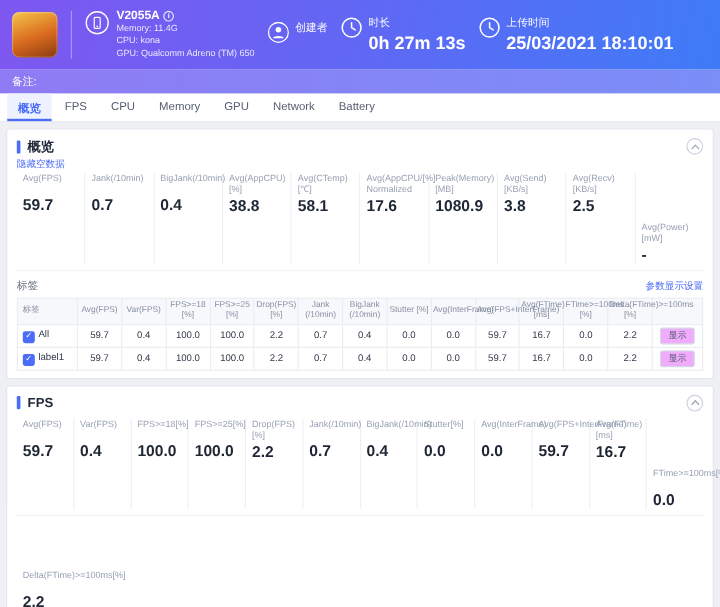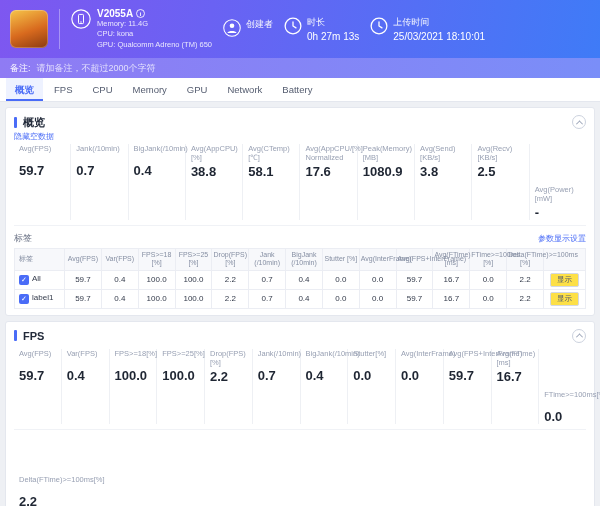--- a/index.html
+++ b/index.html
@@ -24,21 +24,21 @@
   .h-line { font-size: 7.5px; opacity: .85; line-height: 1.35; white-space: nowrap; }
   .v-divider { width: 1px; height: 40px; background: rgba(255,255,255,.35); }
   .device { display: flex; gap: 6px; align-items: flex-start; }
   .device-model { font-size: 10px; font-weight: bold; display: flex; align-items: center; gap: 3px; }
   .info-badge {
     width: 9px; height: 9px; border-radius: 50%; border: 1px solid rgba(255,255,255,.85);
     font-size: 6px; display: inline-flex; align-items: center; justify-content: center; cursor: pointer;
   }
   .h-item { display: flex; gap: 5px; align-items: flex-start; }
   .h-label { font-size: 9px; opacity: .95; margin-bottom: 2px; }
-  .h-value { font-size: 10px; font-weight: normal; white-space: nowrap; }
+  .h-value { font-size: 15px; font-weight: bold; white-space: nowrap; }
   .h-icon { flex: 0 0 auto; margin-top: 1px; }
   
   .remark-bar {
     height: 20px; display: flex; align-items: center; gap: 6px; padding: 0 10px;
     background: linear-gradient(90deg, #8f7bf4, #7a8ef8);
     color: #fff; font-size: 9px;
   }
   .remark-input { color: rgba(255,255,255,.75); cursor: text; }
   
   .tab-bar {
@@ -88,21 +88,21 @@
     font-size: 8px; color: #333a4a;
   }
   th.name-col, td.name-cell { width: 50px; text-align: left; padding-left: 4px; }
   th.action-col { width: 42px; }
   .checkbox {
     width: 10px; height: 10px; background: #4a6cf7; border-radius: 2px; color: #fff;
     font-size: 7px; line-height: 10px; display: inline-block; text-align: center;
     margin-right: 3px; vertical-align: -1px; cursor: pointer;
   }
   .show-btn {
-    border: 1px solid #d3d8e4; border-radius: 2px; background: #fde047; color: #555d70;
+    border: 1px solid #d3d8e4; border-radius: 2px; background: #f0abfc; color: #555d70;
     font-size: 7.5px; padding: 1px 6px; cursor: pointer; font-family: inherit;
   }
   
   .chart-header { display: flex; align-items: center; margin-top: 6px; }
   .chart-title { font-size: 11px; font-weight: bold; color: #222a3a; }
   .chart-controls { margin-left: auto; display: flex; align-items: flex-end; gap: 4px; }
   .ctrl-label { font-size: 8px; color: #8a93a6; }
   .num-input {
     width: 24px; height: 14px; border: 1px solid #d6dbe6; border-radius: 2px;
     font-size: 8px; text-align: center; color: #333; font-family: inherit;
@@ -188,21 +188,20 @@
     </span>
     <div>
       <div class="h-label">上传时间</div>
       <div class="h-value">25/03/2021 18:10:01</div>
     </div>
   </div>
 </div>
 
 <div class="remark-bar">
   <span>备注:</span>
-  <span class="remark-input">请加备注，不超过2000个字符</span>
 </div>
 
 <div class="tab-bar">
     <div class="tab active">概览</div>
     <div class="tab">FPS</div>
     <div class="tab">CPU</div>
     <div class="tab">Memory</div>
     <div class="tab">GPU</div>
     <div class="tab">Network</div>
     <div class="tab">Battery</div>

